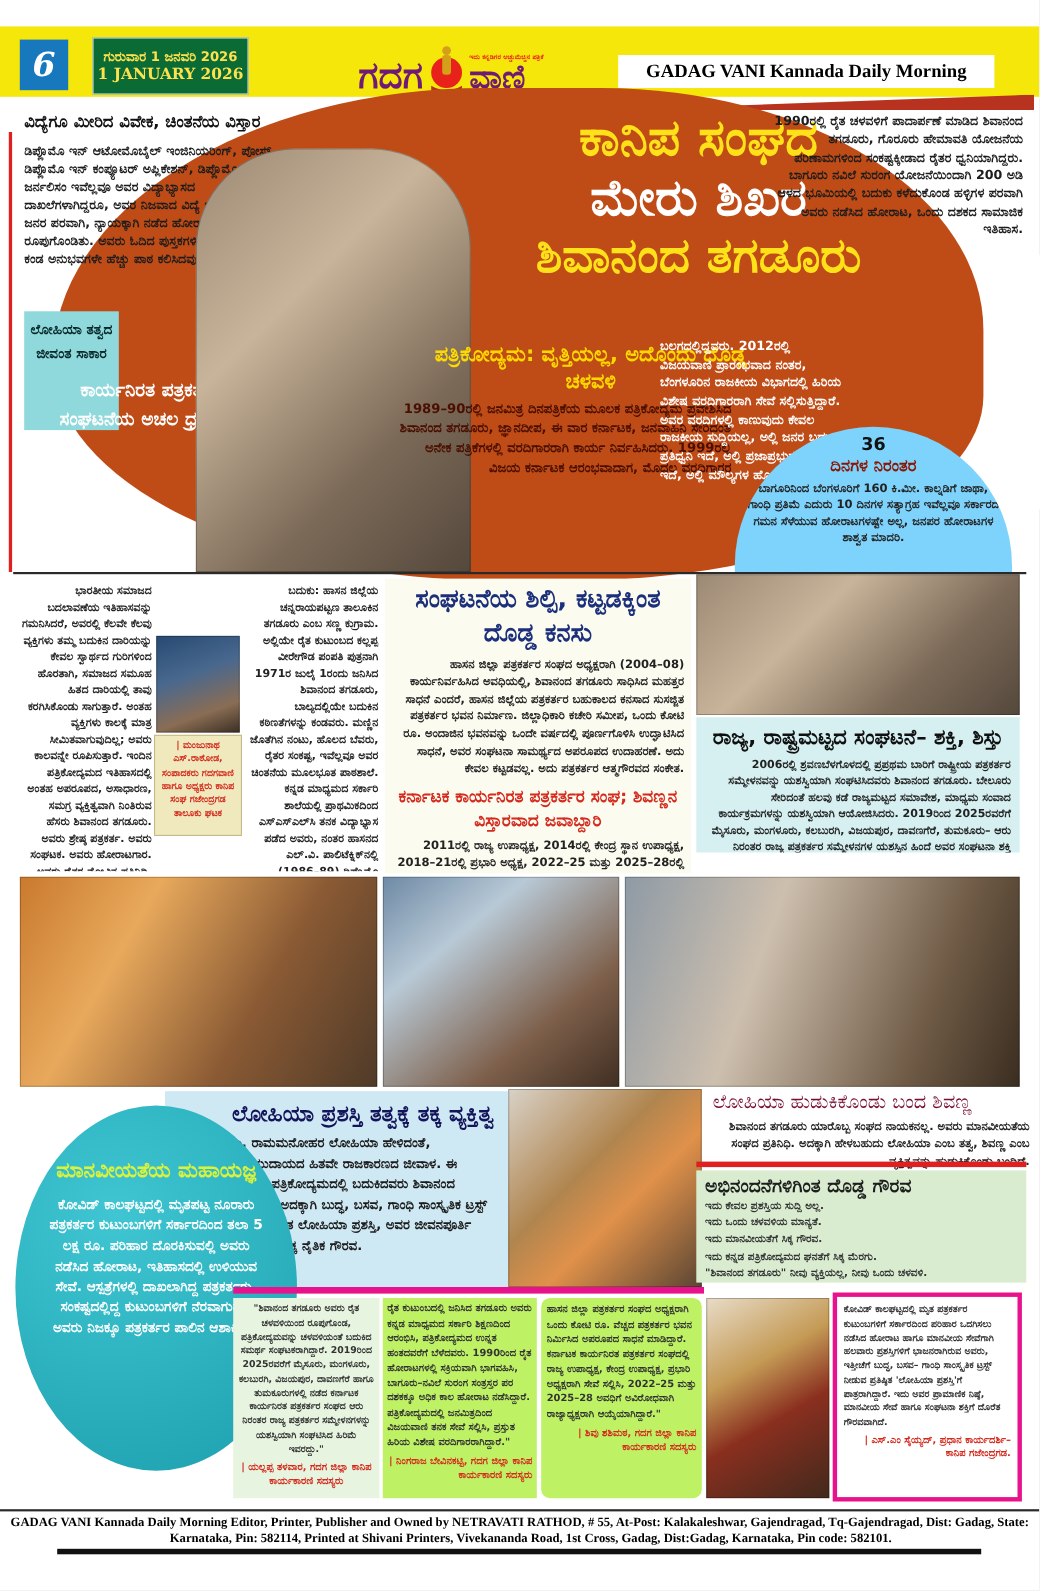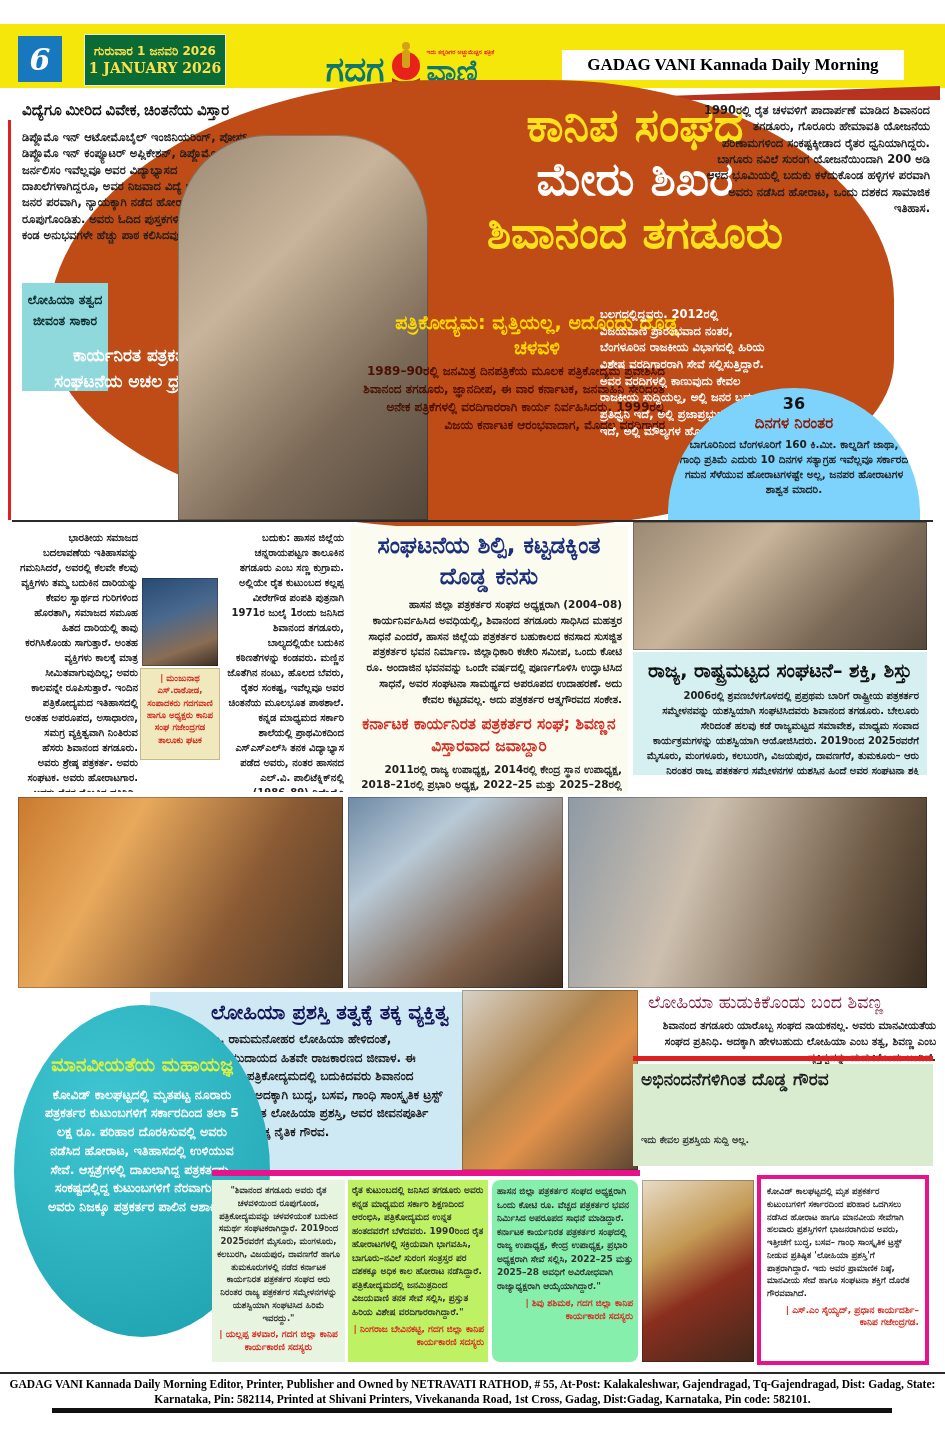--- a/index.html
+++ b/index.html
@@ -12,21 +12,21 @@
   .hide{overflow:hidden;}
   
   .yellowband{background:#f6e70a;}
   .pagenum{background:#1878be;color:#fff;font:italic bold 30px "DejaVu Serif",serif;
            display:flex;align-items:center;justify-content:center;}
   .datebox{background:#0a6b35;border:1px solid #e8e8e8;color:#ffe14d;font-weight:bold;
            display:flex;flex-direction:column;align-items:center;justify-content:center;gap:2px;}
   .datebox .kn{font-size:12px;}
   .datebox .en{font-size:14px;font-family:"DejaVu Serif",serif;}
   .masthead{display:flex;align-items:flex-end;justify-content:center;gap:4px;}
-  .mast-word{color:#0f766e;font-weight:bold;line-height:1;}
+  .mast-word{color:#701a75;font-weight:bold;line-height:1;}
   .tagline{color:#e8221a;font-size:6px;font-weight:bold;display:block;text-align:center;}
   .banner{background:#ffffff;color:#000;font:bold 17px "Liberation Serif",serif;
           display:flex;align-items:center;justify-content:center;}
   .redwedge{background:#b7331f;clip-path:polygon(0 100%,100% 0,100% 100%);}
   
   .blob{background:#bf4c16;border-radius:52% 46% 50% 54% / 62% 55% 42% 50%;}
   .photo{background:linear-gradient(135deg,#9c8974 0%,#c8b49a 35%,#7c6a58 70%,#54483c 100%);
          box-shadow:inset 0 0 0 1px rgba(0,0,0,.25);}
   .photo2{background:linear-gradient(160deg,#274a72 0%,#49688e 40%,#8a6d54 75%,#3a2e24 100%);
          box-shadow:inset 0 0 0 1px rgba(0,0,0,.25);}
@@ -58,26 +58,26 @@
   .circle{background:radial-gradient(circle at 35% 30%,#3fc6d2,#1d9fae);border-radius:50%;}
   .circle .ch{color:#d9f23c;font-weight:bold;font-size:19px;line-height:1.4;}
   .circle .cb{color:#ffffff;font-weight:bold;font-size:12.5px;line-height:1.5;}
   .lohiabox{background:#cfe9f4;}
   .lohiahead{color:#14145a;font-weight:bold;font-size:20px;}
   .lohiabody{font-size:12px;line-height:1.55;color:#1b1b1b;font-weight:600;}
   .maroonhead{color:#7a1030;font-weight:normal;font-size:17.5px;}
   .reddiv{background:#e02020;}
   .greenbox{background:#d9ecd0;}
   .greenhead{color:#1d1d1d;font-weight:bold;font-size:17px;}
-  .greenline{font-size:9.5px;line-height:1.6;color:#333;font-weight:600;margin-top:43px;}
+  .greenline{font-size:9.5px;line-height:1.6;color:#333;font-weight:600;}
   .magline{background:#e8128c;}
   .quote{font-size:8.5px;line-height:1.5;color:#333;font-weight:600;}
   .attr{color:#d42b1e;font-weight:bold;font-size:9px;line-height:1.4;margin-top:4px;}
   .pinkbox{background:#ffffff;border:4px solid #e8128c;}
-  .gquote{background:#86efac;border-radius:8px;}
+  .gquote{background:#bef264;border-radius:8px;}
   .footer{font:bold 11.5px "Liberation Serif",serif;color:#000;}
 </style>
 </head>
 <body>
 
 <div class="page">
 
   <div class="abs yellowband" style="left:0;top:24px;width:945px;height:64px;"></div>
   <div class="abs redwedge" style="left:555px;top:86px;width:385px;height:14px;"></div>
   <div class="abs pagenum" style="left:18px;top:36px;width:44px;height:46px;">6</div>
@@ -99,21 +99,21 @@
       <span class="tagline">ಇದು ಕನ್ನಡಿಗರ ಅಚ್ಚುಮೆಚ್ಚಿನ ಪತ್ರಿಕೆ</span>
       <span class="mast-word" style="font-size:30px;">ವಾಣಿ</span>
     </span>
   </div>
   <div class="abs banner" style="left:562px;top:50px;width:342px;height:30px;">GADAG VANI Kannada Daily Morning</div>
 
   <div class="abs" style="left:8px;top:120px;width:3px;height:400px;background:#e02020;"></div>
   <div class="abs blob" style="left:48px;top:80px;width:846px;height:448px;"></div>
 
   <div class="abs" style="left:22px;top:100px;width:235px;">
-    <div style="font-weight:bold;font-size:15px;line-height:1.4;color:#111;font-family:Liberation Serif, serif;">ವಿದ್ಯೆಗೂ ಮೀರಿದ ವಿವೇಕ, ಚಿಂತನೆಯ ವಿಸ್ತಾರ</div>
+    <div style="font-weight:bold;font-size:15px;line-height:1.4;color:#111;">ವಿದ್ಯೆಗೂ ಮೀರಿದ ವಿವೇಕ, ಚಿಂತನೆಯ ವಿಸ್ತಾರ</div>
     <div class="smallbody hide" style="margin-top:8px;width:225px;height:170px;">ಡಿಪ್ಲೊಮೊ ಇನ್ ಆಟೋಮೊಬೈಲ್ ಇಂಜಿನಿಯರಿಂಗ್, ಪೋಸ್ಟ್ ಡಿಪ್ಲೊಮೊ ಇನ್ ಕಂಪ್ಯೂಟರ್ ಅಪ್ಲಿಕೇಶನ್, ಡಿಪ್ಲೊಮೊ ಇನ್ ಜರ್ನಲಿಸಂ ಇವೆಲ್ಲವೂ ಅವರ ವಿದ್ಯಾಭ್ಯಾಸದ ದಾಖಲೆಗಳಾಗಿದ್ದರೂ, ಅವರ ನಿಜವಾದ ವಿದ್ಯೆ ಜನರ ನಡುವೆ, ಜನರ ಪರವಾಗಿ, ನ್ಯಾಯಕ್ಕಾಗಿ ನಡೆದ ಹೋರಾಟದಲ್ಲಿಯೇ ರೂಪುಗೊಂಡಿತು. ಅವರು ಓದಿದ ಪುಸ್ತಕಗಳಿಗಿಂತ, ಅವರು ಕಂಡ ಅನುಭವಗಳೇ ಹೆಚ್ಚು ಪಾಠ ಕಲಿಸಿದವು.</div>
   </div>
   <div class="abs cyanbox c" style="left:22px;top:283px;width:78px;height:96px;padding:6px 4px;">ಲೋಹಿಯಾ ತತ್ವದ ಜೀವಂತ ಸಾಕಾರ</div>
   <div class="abs orangelabel c" style="left:40px;top:342px;width:195px;">ಕಾರ್ಯನಿರತ ಪತ್ರಕರ್ತರ ಸಂಘಟನೆಯ ಅಚಲ ಧ್ರುವತಾರೆ</div>
 
   <div class="abs photo" style="left:178px;top:135px;width:250px;height:385px;border-radius:90px 90px 0 0;"></div>
 
   <div class="abs c" style="left:400px;top:98px;width:470px;">
     <div class="headline hl-y" style="font-size:46px;">ಕಾನಿಪ ಸಂಘದ</div>
     <div class="headline hl-w" style="font-size:46px;">ಮೇರು ಶಿಖರ</div>

